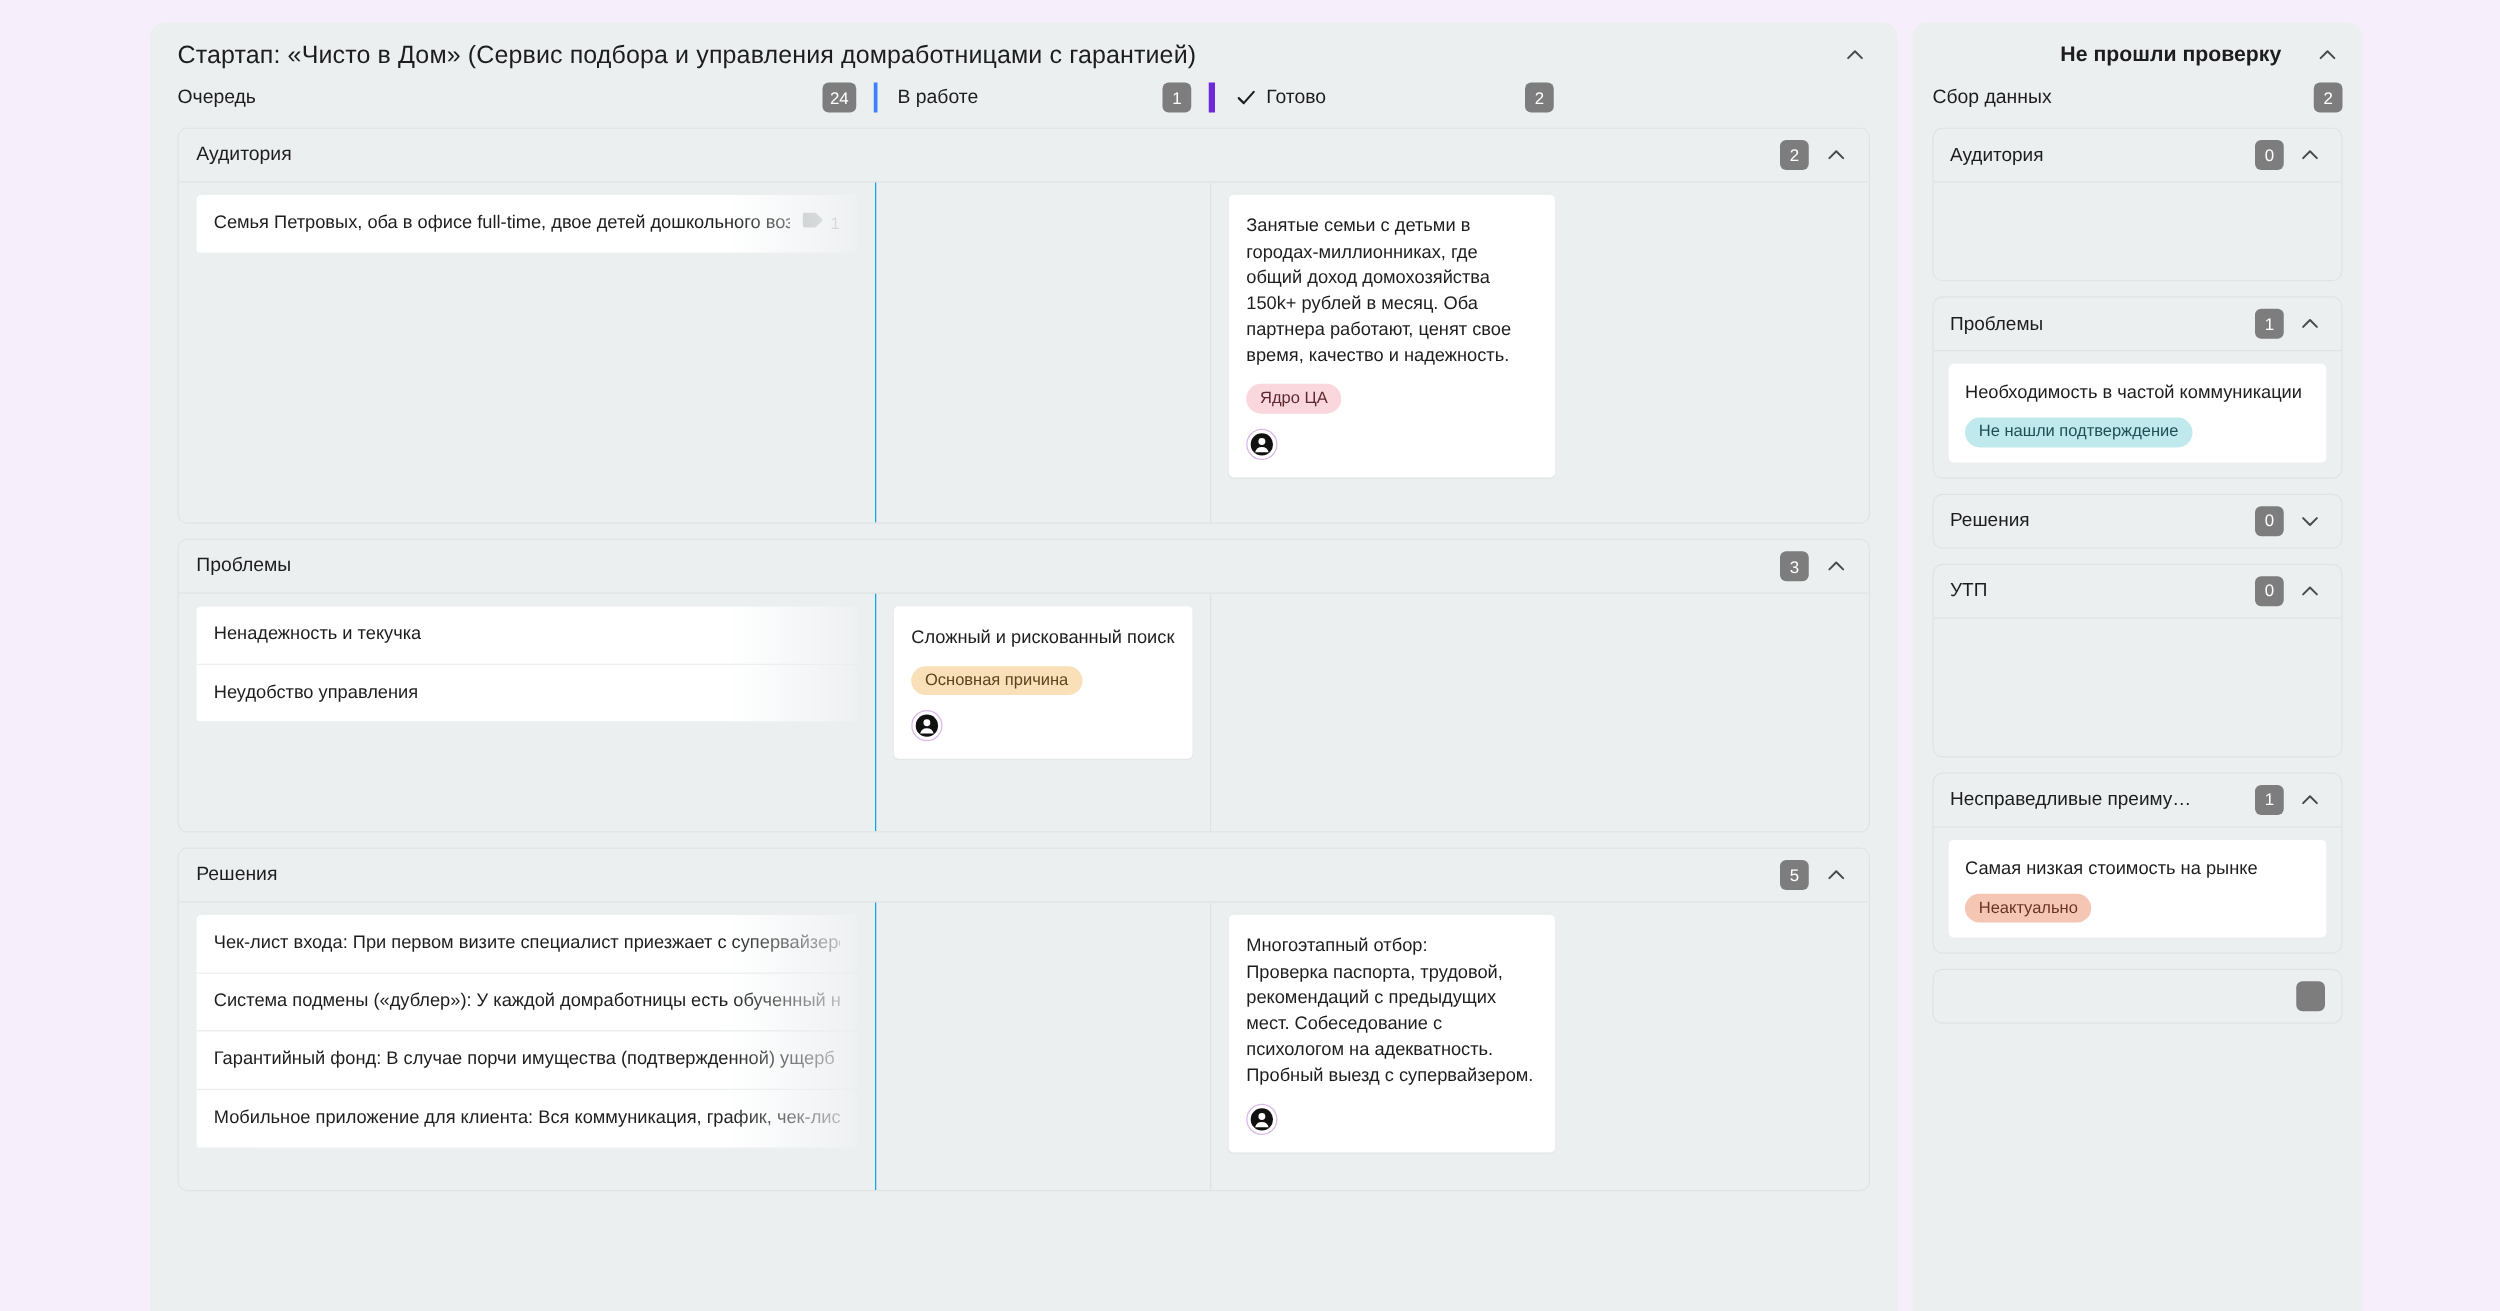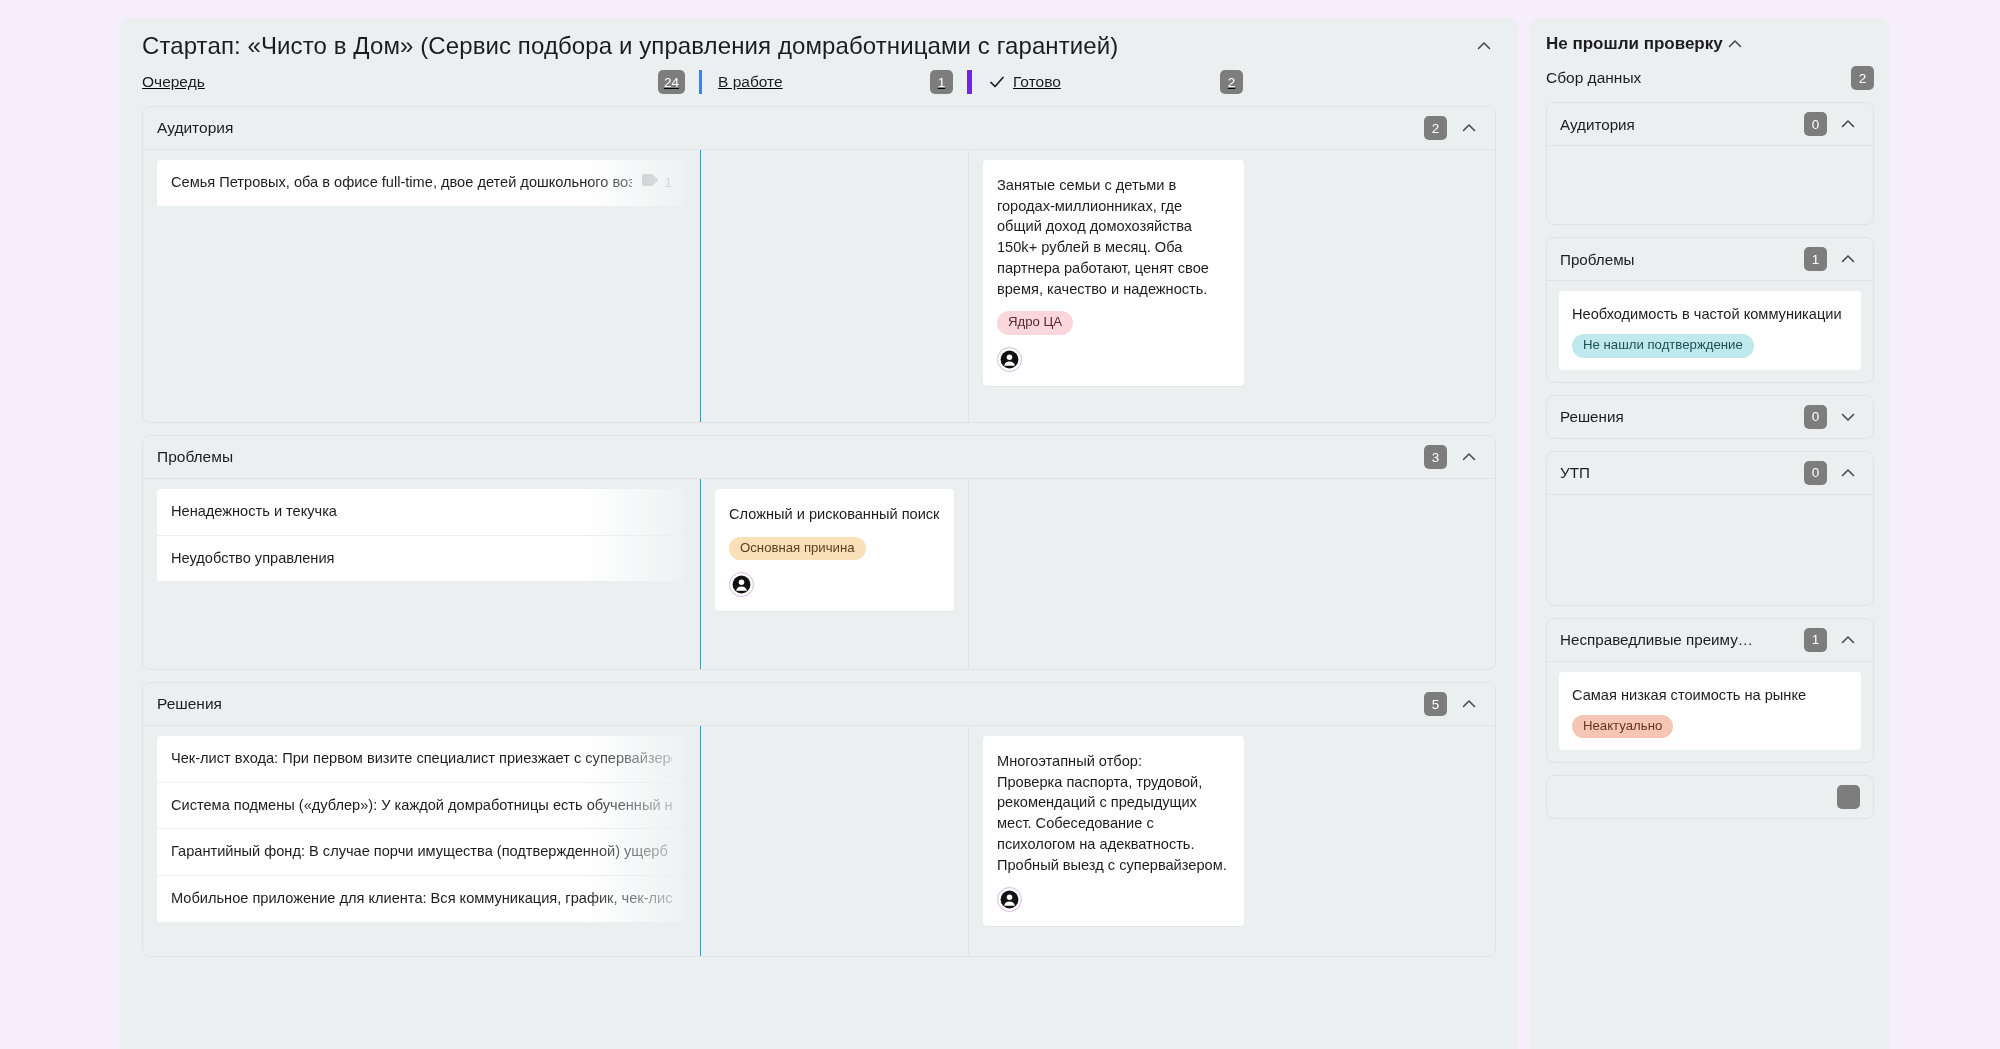--- a/index.html
+++ b/index.html
@@ -19,32 +19,31 @@
     background: #eceff0;
     border-radius: 12px 12px 0 0;
     display: flex; flex-direction: column;
     overflow: hidden;
   }
   .board-header {
     display: flex; align-items: center; justify-content: space-between;
     padding: 14px 22px 10px 22px;
     flex: 0 0 auto;
   }
-  .board-title { font-size: 24px; color: #1d1d1d; font-weight: 400; letter-spacing: 0.1px;}
+  .board-title { font-size: 20px; color: #1d1d1d; font-weight: 400; letter-spacing: 0.1px;}
   .chev {
     width: 24px; height: 24px; display: inline-flex; align-items: center; justify-content: center;
     color: #4a4a4a;
   }
   .chev svg { display: block; }
 
   .columns-bar {
     display: flex; align-items: flex-start;
     padding: 0 22px 12px 22px;
     flex: 0 0 auto;
-    text-decoration: underline;
   }
   .col-head {
     display: flex; align-items: center; justify-content: space-between;
     font-size: 15.5px; color: #1d1d1d;
     position: relative;
   }
   .col-head.c1 { width: 557px; padding-right: 14px; }
   .col-head.c2 { width: 268px; padding-left: 16px; padding-right: 14px; border-left: 3px solid #3b82f6; }
   .col-head.c3 { width: 290px; padding-left: 16px; padding-right: 14px; border-left: 5px solid #6d28d9; }
   .col-head-label { display: flex; align-items: center; gap: 7px; white-space: nowrap; }
@@ -120,22 +119,23 @@
 
   
   .rpanel {
     width: 360px;
     height: 1031px;
     background: #eceff0;
     border-radius: 12px 12px 0 0;
     display: flex; flex-direction: column; overflow: hidden;
   }
   .rpanel-header {
-    display: flex; align-items: center; justify-content: flex-start;
+    display: flex; align-items: center; justify-content: flex-end;
     padding: 14px 16px 8px 16px;
+    gap: 25px;
   }
   .rpanel-title { font-size: 17px; color: #1d1d1d; font-weight: 700; }
   .rsub {
     display: flex; align-items: center; justify-content: space-between;
     padding: 2px 16px 12px 16px;
     font-size: 15.5px; color: #1d1d1d;
   }
   .rbody { flex: 1 1 auto; padding: 0 16px; overflow: hidden; }
   .rgroup {
     background: #eceff0; border: 1px solid #dfe3e4; border-radius: 8px;

